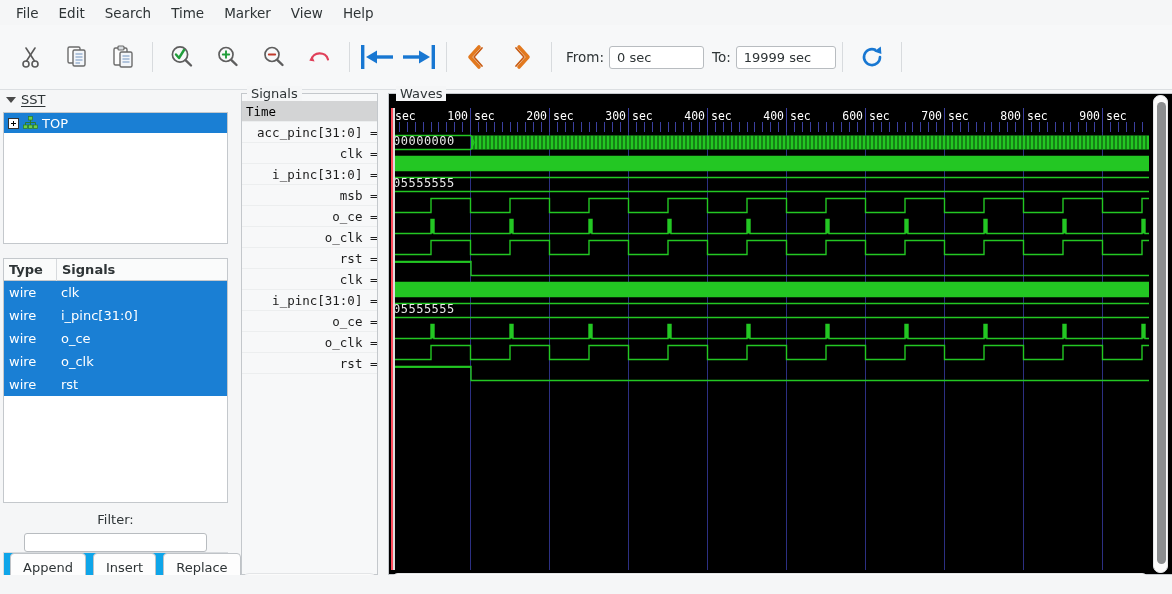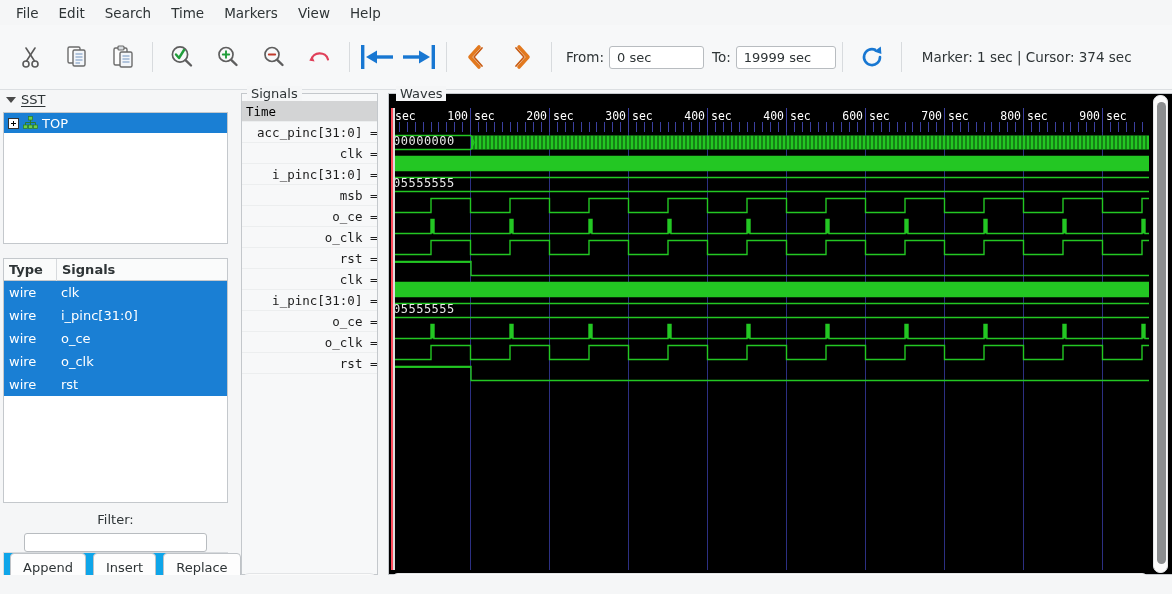--- a/index.html
+++ b/index.html
@@ -213,21 +213,21 @@
 </head>
 <body>
 
 <div id="app">
 
   <div id="menubar">
       <div class="menu-item">File</div>
       <div class="menu-item">Edit</div>
       <div class="menu-item">Search</div>
       <div class="menu-item">Time</div>
-      <div class="menu-item">Markers</div>
+      <div class="menu-item">Marker</div>
       <div class="menu-item">View</div>
       <div class="menu-item">Help</div>
     </div>
 
   <div id="toolbar">
     <div class="tb-btn" title="Cut">
       <svg width="26" height="26" viewBox="0 0 26 26">
         <g stroke="#5a5a5a" stroke-width="1.6" fill="none" stroke-linecap="round">
           <line x1="8" y1="4" x2="16.5" y2="17"></line>
           <line x1="17" y1="4" x2="8.5" y2="17"></line>
@@ -327,21 +327,20 @@
     <div class="tb-input" id="to-input">19999 sec</div>
 
     <div class="tb-sep"></div>
     <div class="tb-btn" title="Reload">
       <svg width="28" height="28" viewBox="0 0 28 28">
         <path d="M22 14 A8 8 0 1 1 17.2 6.8" fill="none" stroke="#1877d2" stroke-width="2.6" stroke-linecap="round"></path>
         <polygon points="22.8,3.4 23.4,11 16.2,8.4" fill="#1877d2"></polygon>
       </svg>
     </div>
     <div class="tb-sep"></div>
-    <span id="status-text">Marker: 1 sec | Cursor: 374 sec</span>
   </div>
 
   <div id="sst-label">
     <span class="tri"></span>
     <span class="txt">SST</span>
   </div>
 
   <div id="sst-tree">
     <div class="tree-row sel">
       <span class="expander"></span>

